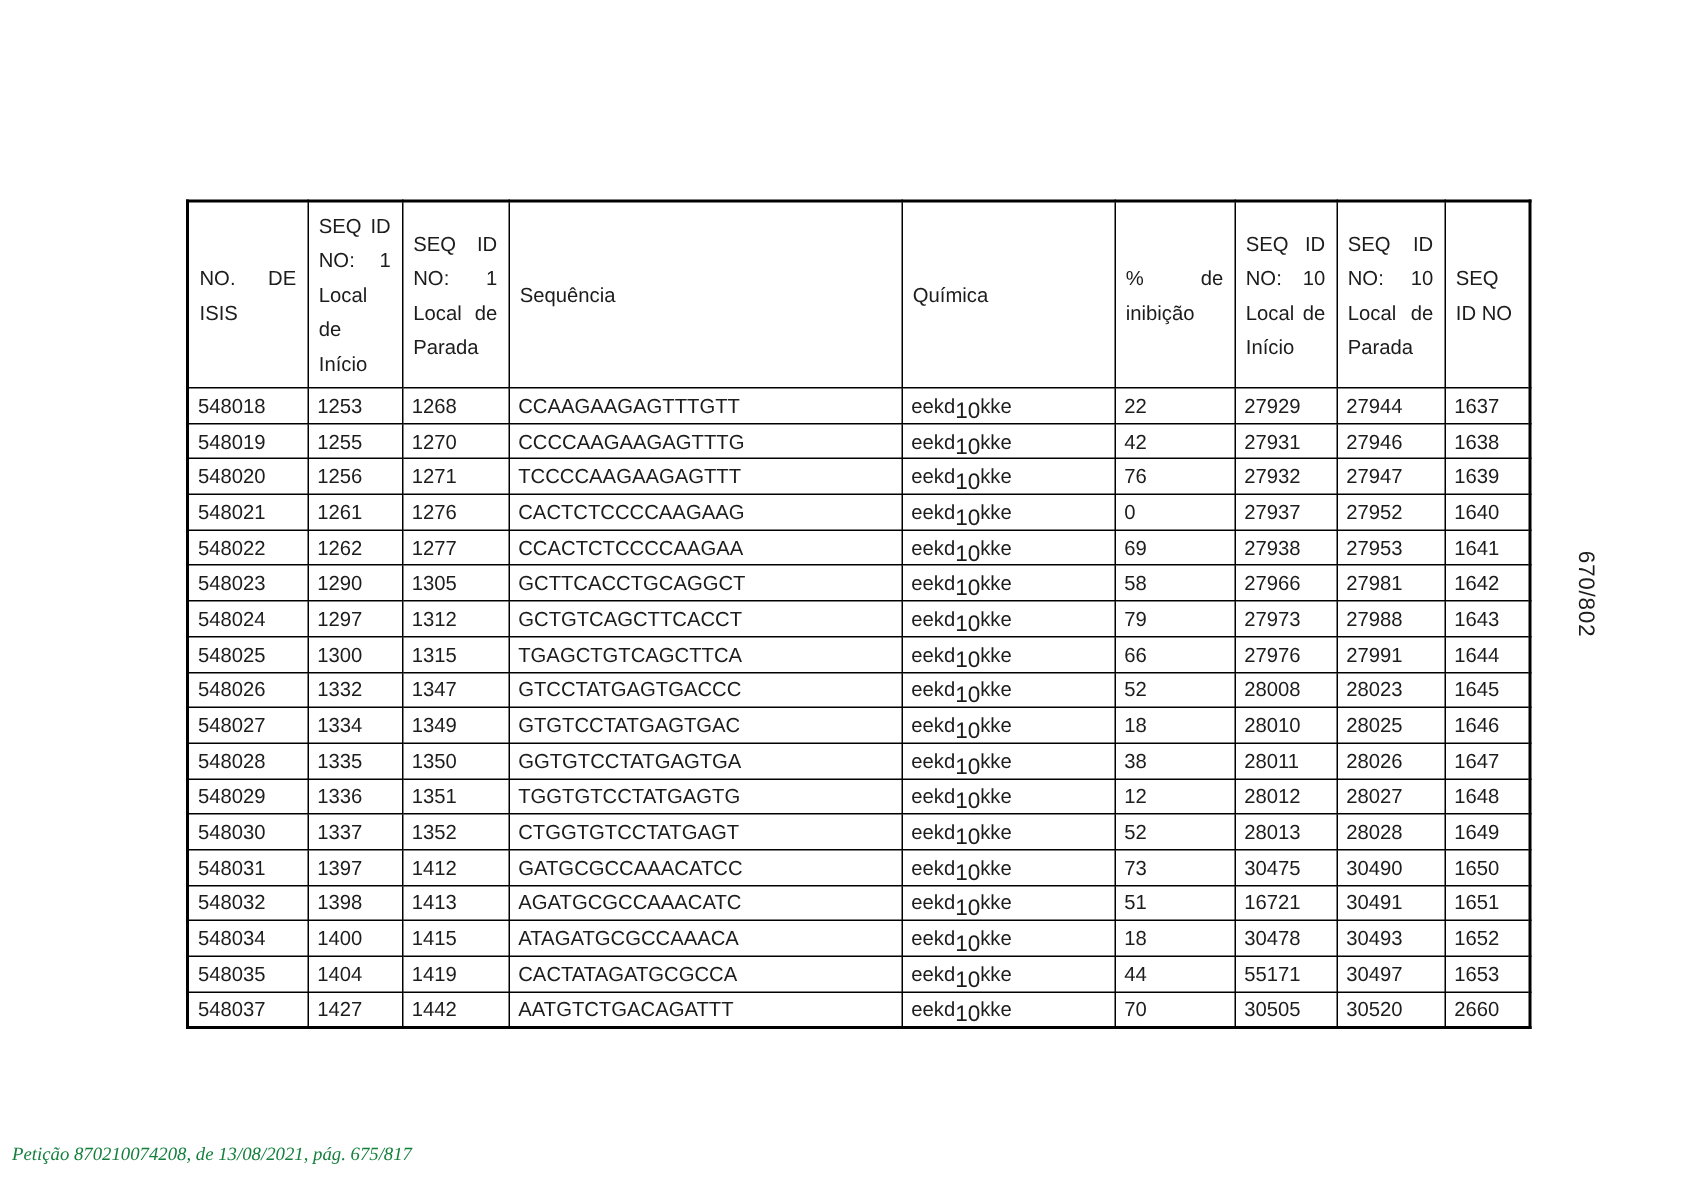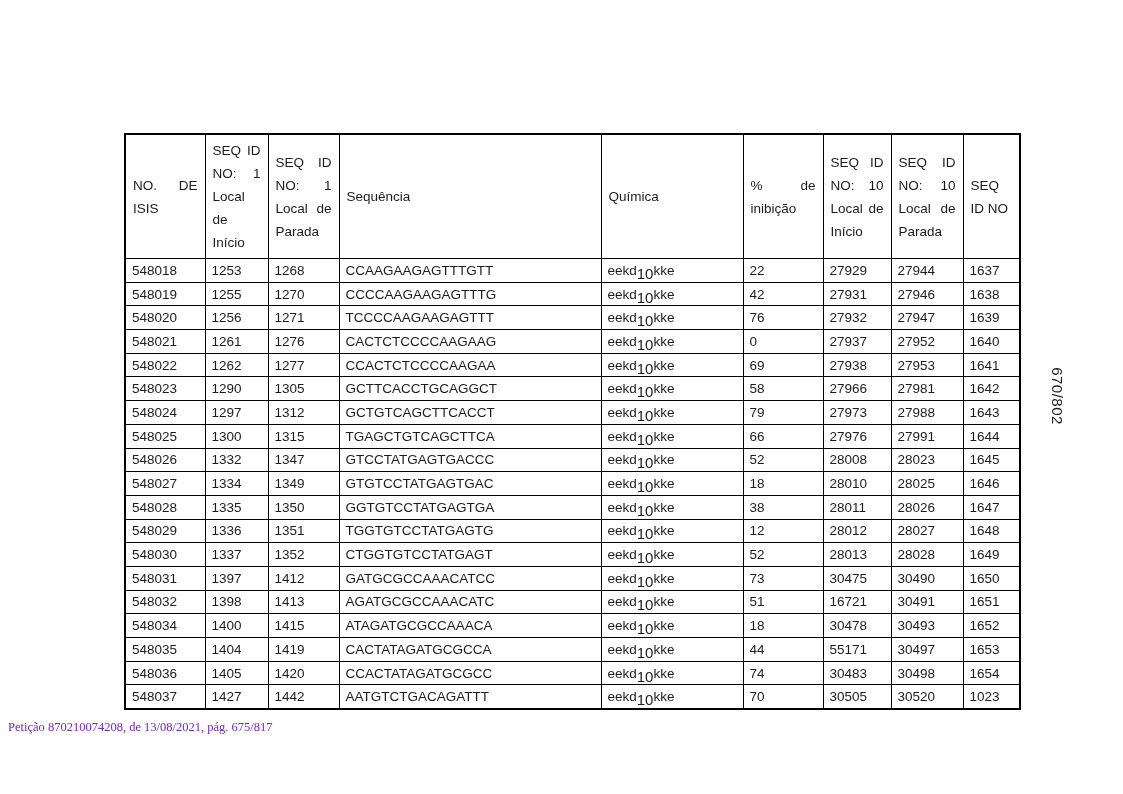--- a/index.html
+++ b/index.html
@@ -51,25 +51,26 @@
     position: absolute;
     left: 1057px; top: 396px;
     transform: translate(-50%, -50%) rotate(90deg);
     font-size: 15px;
     letter-spacing: 0.5px;
     color: #1c1c1c;
     white-space: nowrap;
   }
   .footer-line {
     position: absolute;
-    left: 8px; top: 720px;
+    left: 8px; top: 762px;
     font-family: "Liberation Serif", serif;
     font-size: 12.5px;
-    color: #6d28d9;
+    color: #15803d;
     white-space: nowrap;
+    font-style: italic;
   }
 </style>
 </head>
 <body>
 
 <div class="page">
 
   <table class="seq-table">
     <colgroup id="table-cols">
         <col style="width: 80px;">
@@ -277,40 +278,29 @@
           <td>1404</td>
           <td>1419</td>
           <td>CACTATAGATGCGCCA</td>
           <td>eekd<sub>10</sub>kke</td>
           <td>44</td>
           <td>55171</td>
           <td>30497</td>
           <td>1653</td>
         </tr>
         <tr>
-          <td>548036</td>
-          <td>1405</td>
-          <td>1420</td>
-          <td>CCACTATAGATGCGCC</td>
-          <td>eekd<sub>10</sub>kke</td>
-          <td>74</td>
-          <td>30483</td>
-          <td>30498</td>
-          <td>1654</td>
-        </tr>
-        <tr>
           <td>548037</td>
           <td>1427</td>
           <td>1442</td>
           <td>AATGTCTGACAGATTT</td>
           <td>eekd<sub>10</sub>kke</td>
           <td>70</td>
           <td>30505</td>
           <td>30520</td>
-          <td>1023</td>
+          <td>2660</td>
         </tr>
       </tbody>
   </table>
 
   <div class="side-number">670/802</div>
 
   <div class="footer-line">Petição 870210074208, de 13/08/2021, pág. 675/817</div>
 
 </div>
 

